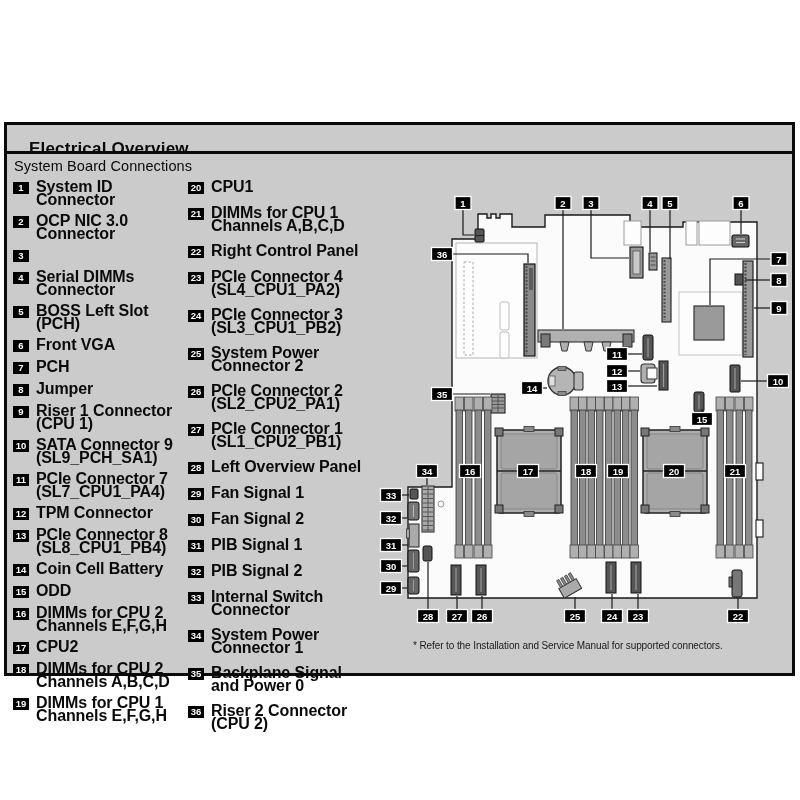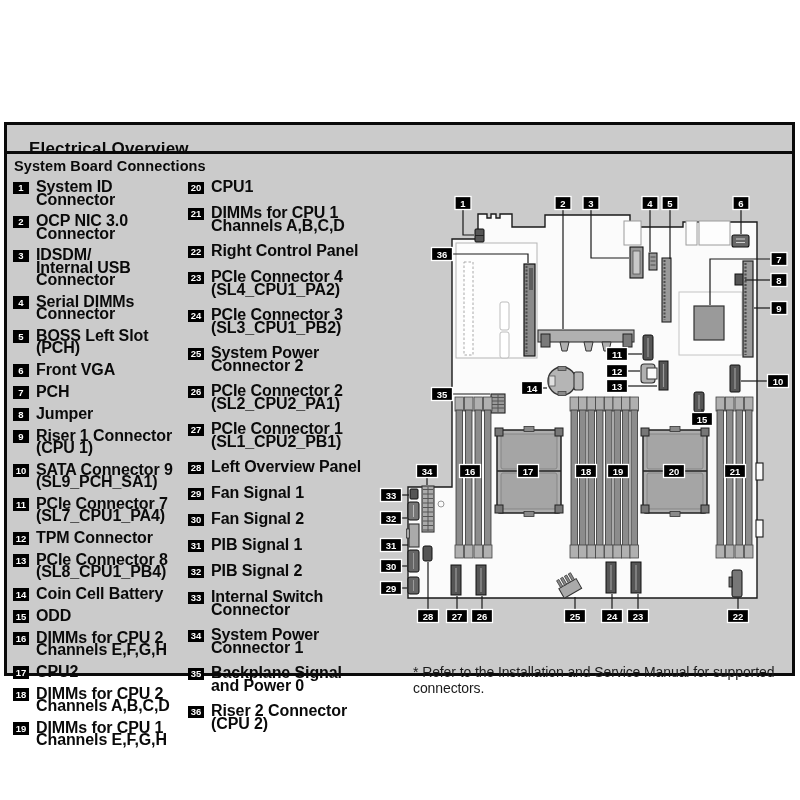--- a/index.html
+++ b/index.html
@@ -11,38 +11,38 @@
     position:absolute;left:4px;top:122px;width:785px;height:548px;
     border:3px solid #0a0a0a;background:#cbcbcb;
   }
   .page-title{
     position:absolute;left:29px;top:127px;font-size:17px;font-weight:bold;letter-spacing:.2px;margin-top:12px;
   }
   .divider{
     position:absolute;left:7px;top:151px;width:786px;height:2.5px;background:#0a0a0a;
   }
   .sub-title{
-    position:absolute;left:14px;top:158px;font-size:14.5px;font-weight:bold;letter-spacing:.1px;
+    position:absolute;left:14px;top:158px;font-size:14.5px;font-weight:normal;letter-spacing:.1px;
   }
   .legend-col{
     position:absolute;display:flex;flex-direction:column;
   }
   #legend-col-0{left:13px;top:181px;width:172px;gap:9px;}
   #legend-col-1{left:188px;top:181px;width:186px;gap:13px;}
   .legend-item{display:flex;align-items:flex-start;}
   .legend-badge{
     flex:0 0 auto;width:16px;height:12.5px;background:#000;color:#fff;
     font-size:9.5px;font-weight:bold;display:flex;align-items:center;justify-content:center;
     margin-right:7px;margin-top:0.5px;
   }
   .legend-text{
     font-size:16px;font-weight:bold;line-height:12.5px;white-space:pre-line;letter-spacing:-0.1px;
   }
   .footnote{
-    position:absolute;left:413px;top:640px;width:380px;font-size:14px;color:#1a1a1a;letter-spacing:-0.1px;margin-top:24px;
+    position:absolute;left:413px;top:640px;width:380px;font-size:10px;color:#1a1a1a;letter-spacing:-0.1px;
   }
   svg#diagram{position:absolute;left:0;top:0;}
 </style>
 </head>
 <body>
 
 <div class="panel"></div>
 
 <div class="page-title">Electrical Overview</div>
 <div class="divider"></div>
@@ -52,22 +52,20 @@
     <div class="legend-item">
       <span class="legend-badge">1</span>
       <span class="legend-text">System ID Connector</span>
     </div>
     <div class="legend-item">
       <span class="legend-badge">2</span>
       <span class="legend-text">OCP NIC 3.0 Connector</span>
     </div>
     <div class="legend-item">
       <span class="legend-badge">3</span>
-      <span class="legend-text">IDSDM/
-Internal USB Connector</span>
     </div>
     <div class="legend-item">
       <span class="legend-badge">4</span>
       <span class="legend-text">Serial DIMMs Connector</span>
     </div>
     <div class="legend-item">
       <span class="legend-badge">5</span>
       <span class="legend-text">BOSS Left Slot (PCH)</span>
     </div>
     <div class="legend-item">

